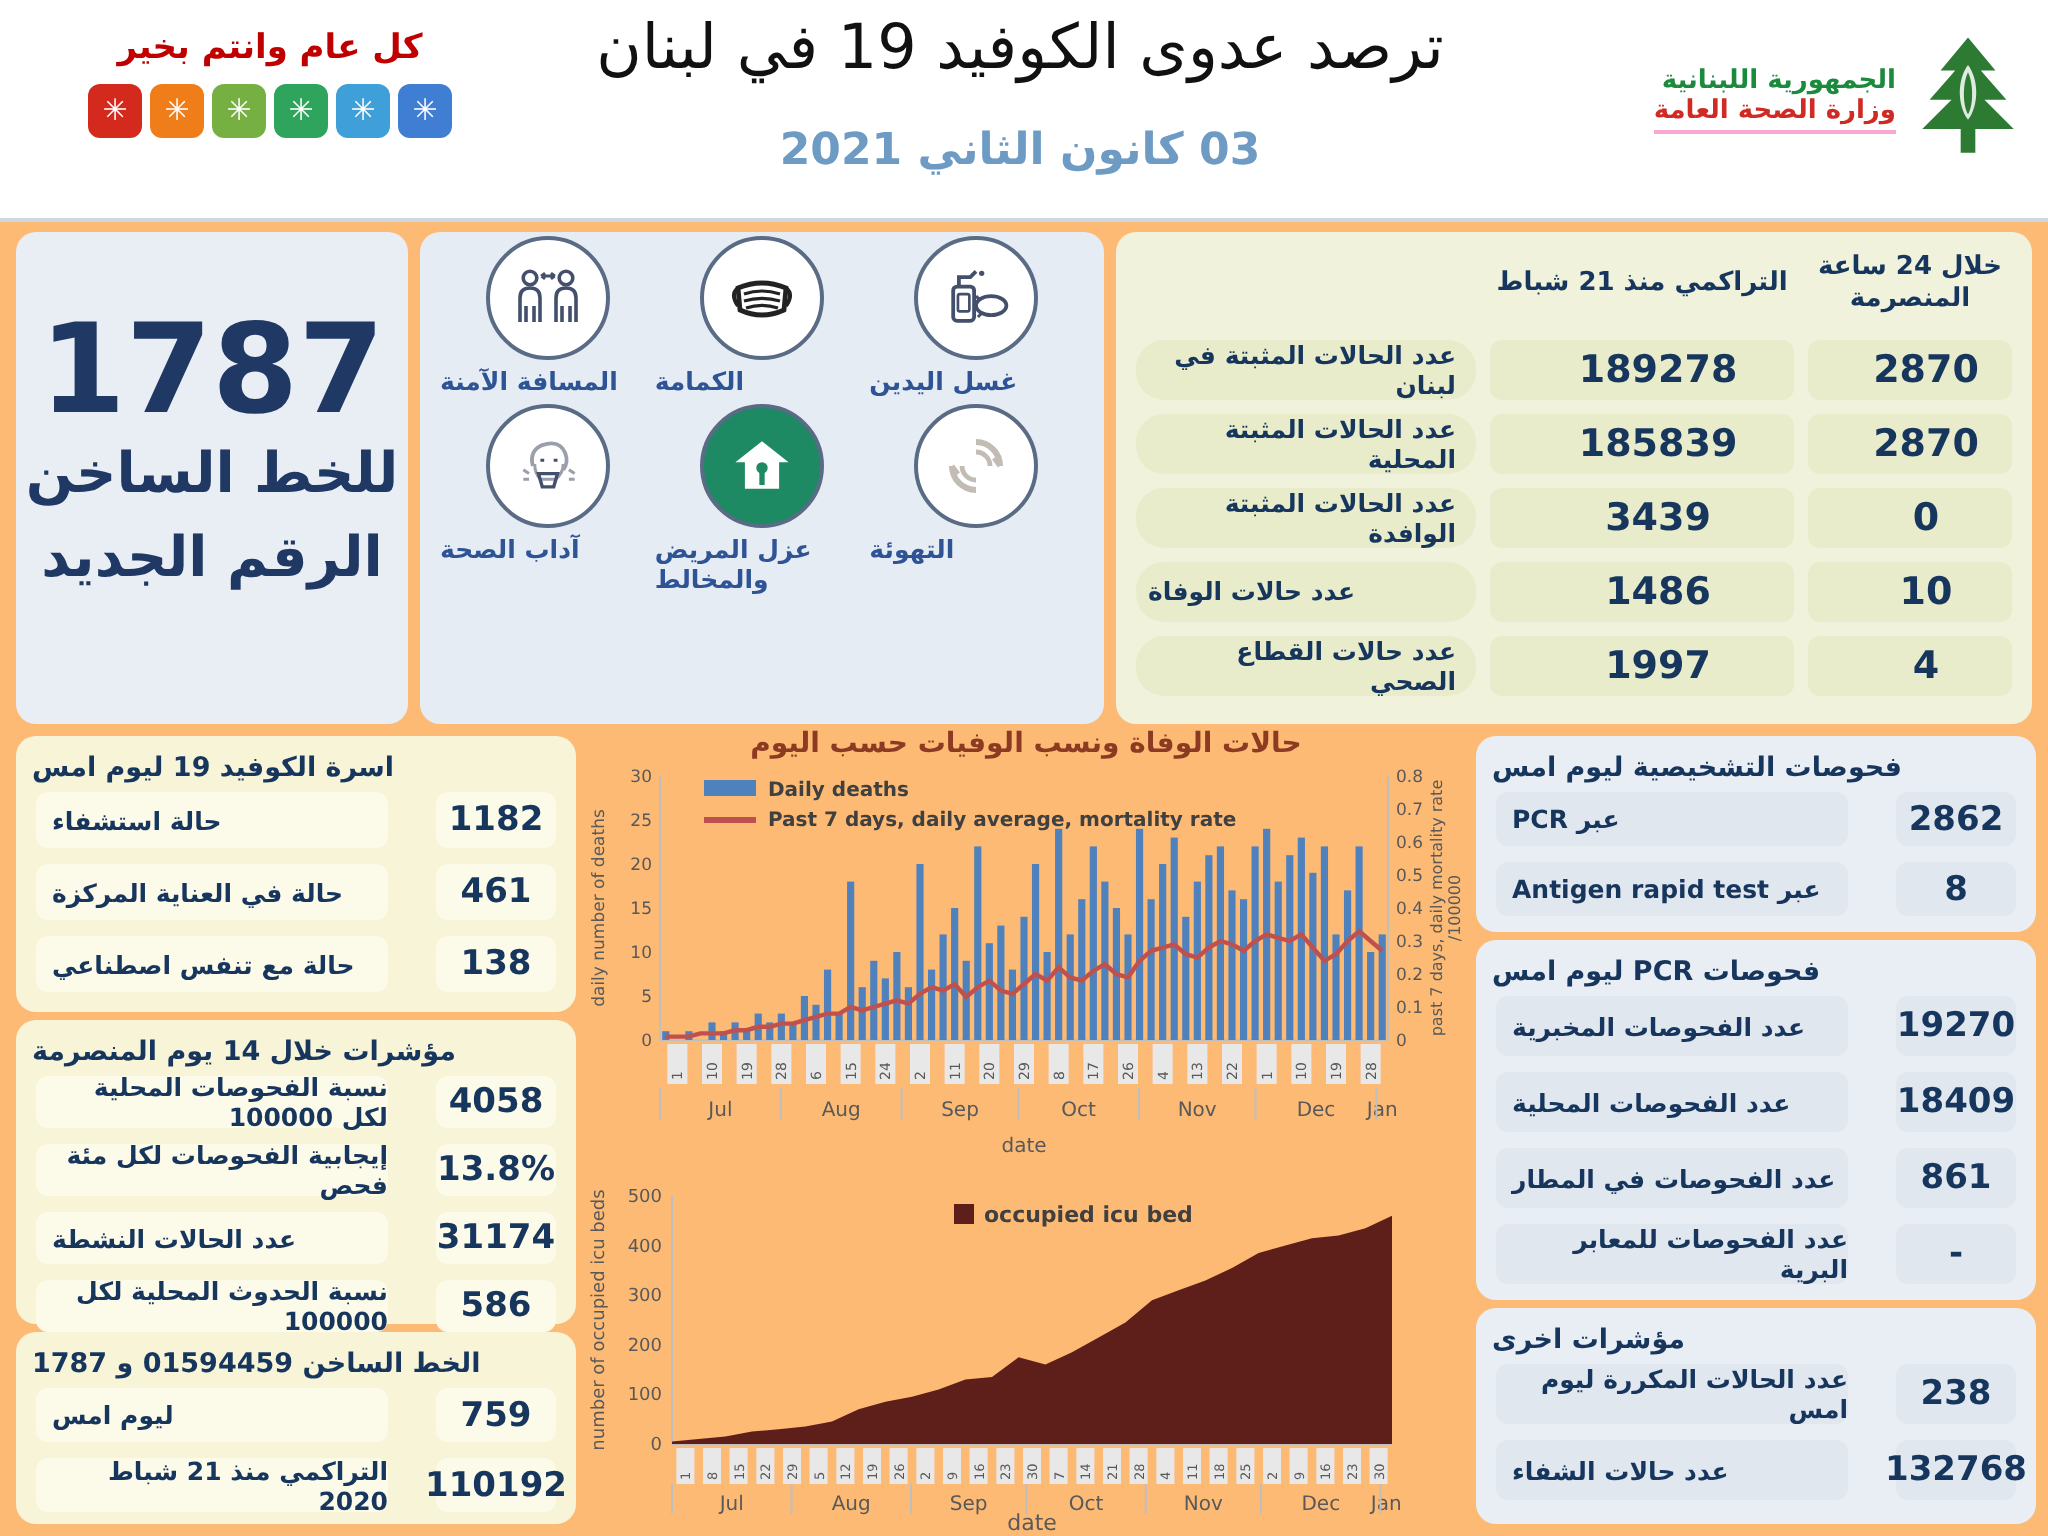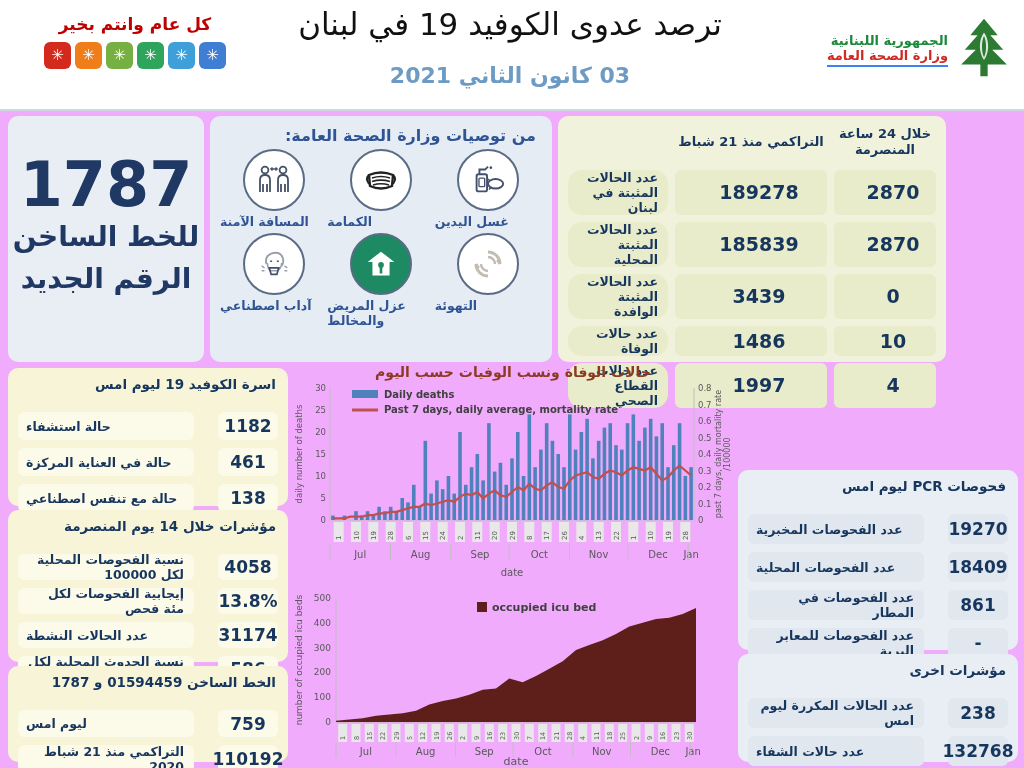--- a/index.html
+++ b/index.html
@@ -1,56 +1,56 @@
 <!DOCTYPE html>
 <html lang="ar"><head>
 <meta charset="utf-8">
 <style>
   html,body{margin:0;padding:0;background:#fff;}
   *{box-sizing:border-box;font-family:"DejaVu Sans",sans-serif;}
-  #stage{position:relative;width:1024px;height:768px;background:#f0abfc;overflow:hidden;}
+  #stage{position:relative;width:1024px;height:768px;background:#fdba74;overflow:hidden;}
 
   
   #header{position:absolute;left:0;top:0;width:1024px;height:111px;border-bottom:2px solid #cdd8e2;background:#fff;}
   .greeting{position:absolute;left:30px;top:14px;width:210px;text-align:center;}
   .greeting-text{color:#c00000;font-weight:bold;font-size:17px;direction:rtl;}
   .flower-row{display:flex;justify-content:center;gap:4px;margin-top:8px;}
   .flower-sq{width:27px;height:27px;border-radius:6px;color:#fff;font-size:15px;line-height:27px;text-align:center;}
   .title-block{position:absolute;left:290px;top:6px;width:440px;text-align:center;}
   .main-title{font-size:31px;color:#111;direction:rtl;}
   .main-date{font-size:22px;color:#6d9bc3;font-weight:bold;margin-top:21px;direction:rtl;}
   .logo{position:absolute;right:12px;top:16px;display:flex;flex-direction:row-reverse;align-items:center;gap:8px;}
   .logo-text{text-align:right;direction:rtl;}
   .logo-line1{color:#1c8a3c;font-weight:bold;font-size:13px;}
-  .logo-line2{color:#cf2b24;font-weight:bold;font-size:13px;border-bottom:2px solid #3b82f6;padding-bottom:2px;}
+  .logo-line2{color:#cf2b24;font-weight:bold;font-size:13px;border-bottom:2px solid #f9a8d4;padding-bottom:2px;}
 
   
   .card{position:absolute;border-radius:10px;}
-  .card-header{color:#17365d;font-weight:bold;font-size:13.5px;direction:rtl;text-align:right;padding:8px 12px 20px 8px;}
+  .card-header{color:#17365d;font-weight:bold;font-size:13.5px;direction:rtl;text-align:left;padding:8px 12px 4px 8px;}
   .rowgrid{display:grid;direction:rtl;gap:8px;padding:0 10px;}
   .cell{border-radius:6px;color:#17365d;font-weight:bold;display:flex;align-items:center;}
   .cell.value{justify-content:center;font-size:17px;margin-left:16px;}
-  .cell.label{justify-content:flex-end;font-size:12.5px;padding-left:8px;padding-right:10px;direction:rtl;}
+  .cell.label{justify-content:flex-end;font-size:12.5px;padding-left:8px;direction:rtl;}
 
   
   #hotline-card{left:8px;top:116px;width:196px;height:246px;background:#e9edf4;text-align:center;}
   .hot-number{color:#1f3864;font-weight:bold;font-size:62px;margin-top:38px;line-height:1;}
   .hot-line{color:#1f3864;font-weight:bold;font-size:28px;direction:rtl;line-height:1.5;}
 
   
   #reco-card{left:210px;top:116px;width:342px;height:246px;background:#e6ecf3;}
   #reco-title{color:#2f5496;font-weight:bold;font-size:16px;text-align:right;direction:rtl;padding:10px 16px 2px 0;}
   .reco-grid{display:grid;grid-template-columns:1fr 1fr 1fr;direction:rtl;padding:2px 10px;row-gap:4px;}
   .reco-item{text-align:left;}
   .reco-circle{width:62px;height:62px;border-radius:50%;border:2.5px solid #5a6b85;background:#fff;margin:0 auto;display:flex;align-items:center;justify-content:center;}
   .reco-circle.green-fill{background:#1e8a63;border-color:#5a6b85;}
   .reco-label{color:#2f5496;font-weight:bold;font-size:12.5px;direction:rtl;margin-top:3px;}
 
   
-  #stats-panel{left:558px;top:116px;width:388px;height:246px;background:#f0f2dc;padding:8px 10px;}
+  #stats-panel{left:558px;top:116px;width:458px;height:246px;background:#f0f2dc;padding:8px 10px;}
   .stats-grid{display:grid;direction:rtl;grid-template-columns:102px 152px 1fr;gap:7px;align-items:stretch;}
   .stats-head{color:#17365d;font-weight:bold;font-size:13px;text-align:center;direction:rtl;display:flex;align-items:center;justify-content:center;line-height:1.25;padding:2px 0 4px;}
   .stats-cell{background:#e8ecca;border-radius:6px;color:#17365d;font-weight:bold;display:flex;align-items:center;min-height:30px;}
   .stats-cell.num{justify-content:center;font-size:19px;padding-left:16px;}
   .stats-cell.lbl{justify-content:flex-end;font-size:12.5px;padding-right:10px;padding-left:6px;direction:rtl;text-align:right;border-radius:14px;}
 
   
   .yellow{background:#f7f4d8;}
   .yellow .cell{background:#fcfae9;}
   #beds-card{left:8px;top:368px;width:280px;height:138px;}
@@ -109,21 +109,20 @@
     </div>
   </div>
 
   <div id="hotline-card" class="card">
     <div class="hot-number">1787</div>
     <div class="hot-line">للخط الساخن</div>
     <div class="hot-line">الرقم الجديد</div>
   </div>
 
   <div id="reco-card" class="card">
-    <div id="reco-title">من توصيات وزارة الصحة العامة:</div>
     <div class="reco-grid">
       <div class="reco-item">
         <div class="reco-circle">
           <svg width="38" height="38" viewBox="0 0 40 40">
             <rect x="8" y="14" width="11" height="18" rx="2" fill="none" stroke="#44506b" stroke-width="2"></rect>
             <rect x="10.5" y="18" width="6" height="9" rx="1" fill="none" stroke="#44506b" stroke-width="1.4"></rect>
             <path d="M11 14 V9 H17 L20 6" fill="none" stroke="#44506b" stroke-width="2"></path>
             <circle cx="23" cy="7" r="1.4" fill="#44506b"></circle>
             <ellipse cx="28" cy="24" rx="8" ry="5" fill="none" stroke="#44506b" stroke-width="2"></ellipse>
             <path d="M22 21 L20 19 M23 28 L21 30" stroke="#44506b" stroke-width="1.6"></path>
@@ -178,21 +177,21 @@
       <div class="reco-item">
         <div class="reco-circle">
           <svg width="38" height="38" viewBox="0 0 40 40">
             <path d="M12 20 Q10 12 17 9 Q26 6 29 13 Q31 18 28 22" fill="none" stroke="#9aa0ab" stroke-width="2"></path>
             <path d="M13 19 Q13 24 16 27 L24 27 Q28 24 28 19" fill="none" stroke="#9aa0ab" stroke-width="1.6"></path>
             <path d="M15 24 L25 24 L23 31 L17 31 Z" fill="none" stroke="#44506b" stroke-width="1.8"></path>
             <path d="M16 17 L18 17 M23 17 L25 17" stroke="#44506b" stroke-width="1.6"></path>
             <path d="M7 22 L10 24 M7 27 L10 27 M31 22 L34 24 M34 27 L31 27" stroke="#9aa0ab" stroke-width="1.6"></path>
           </svg>
         </div>
-        <div class="reco-label">آداب اصطناعي</div>
+        <div class="reco-label">آداب الصحة</div>
       </div>
     </div>
   </div>
 
   <div id="stats-panel" class="card">
     <div class="stats-grid">
       <div class="stats-head">خلال 24 ساعة المنصرمة</div>
       <div class="stats-head">التراكمي منذ 21 شباط</div>
       <div class="stats-head"></div>
 
@@ -486,20 +485,29 @@
           <line x1="280.9" y1="158" x2="280.9" y2="173" stroke="#bfbfbf"></line>
           <text x="368.4" y="171" font-size="10" fill="#595959" text-anchor="middle">Dec</text>
           <line x1="338.5" y1="158" x2="338.5" y2="173" stroke="#bfbfbf"></line>
           <text x="401.1" y="171" font-size="10" fill="#595959" text-anchor="middle">Jan</text>
           <line x1="398.2" y1="158" x2="398.2" y2="173" stroke="#bfbfbf"></line>
           <text x="224" y="181" font-size="11" fill="#595959" text-anchor="middle">date</text>
           <text transform="rotate(-90 10 76)" x="10" y="76" font-size="9" fill="#595959" text-anchor="middle">number of occupied icu beds</text>
         </svg></div>
   </div>
 
+  <div id="tests-card" class="card blue">
+    <div class="card-header">فحوصات التشخيصية ليوم امس</div>
+    <div class="rowgrid rows2">
+      <div class="cell value">2862</div>
+      <div class="cell label">عبر PCR</div>
+      <div class="cell value">8</div>
+      <div class="cell label">عبر Antigen rapid test</div>
+    </div>
+  </div>
 
   <div id="pcr-card" class="card blue">
     <div class="card-header">فحوصات PCR لیوم امس</div>
     <div class="rowgrid rows4" style="grid-auto-rows:30px;">
       <div class="cell value">19270</div>
       <div class="cell label">عدد الفحوصات المخبرية</div>
       <div class="cell value">18409</div>
       <div class="cell label">عدد الفحوصات المحلية</div>
       <div class="cell value">861</div>
       <div class="cell label">عدد الفحوصات في المطار</div>

